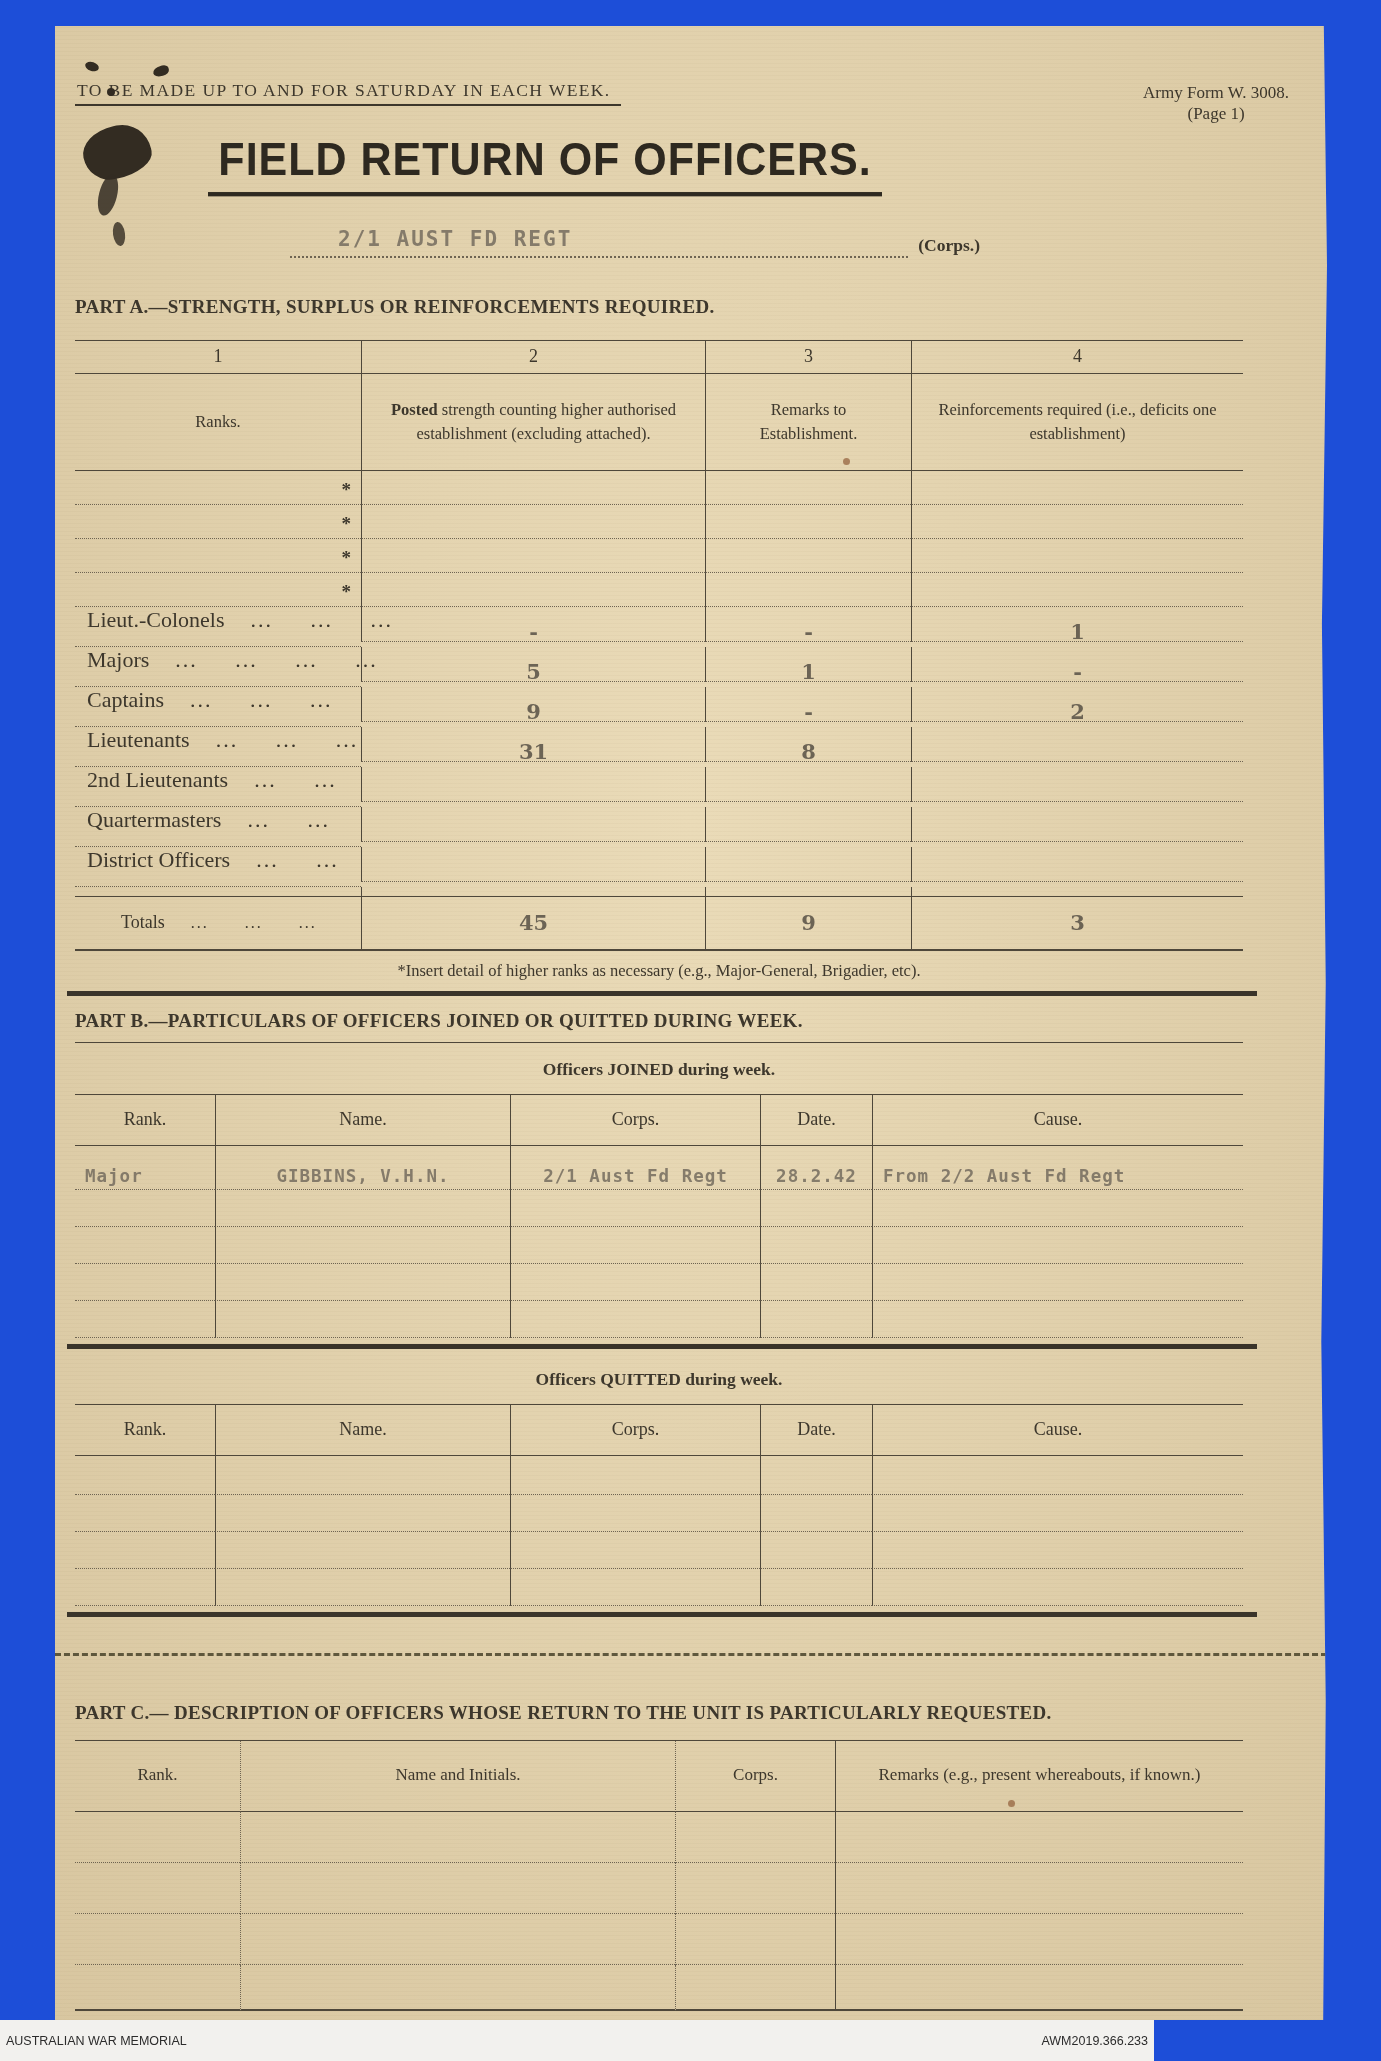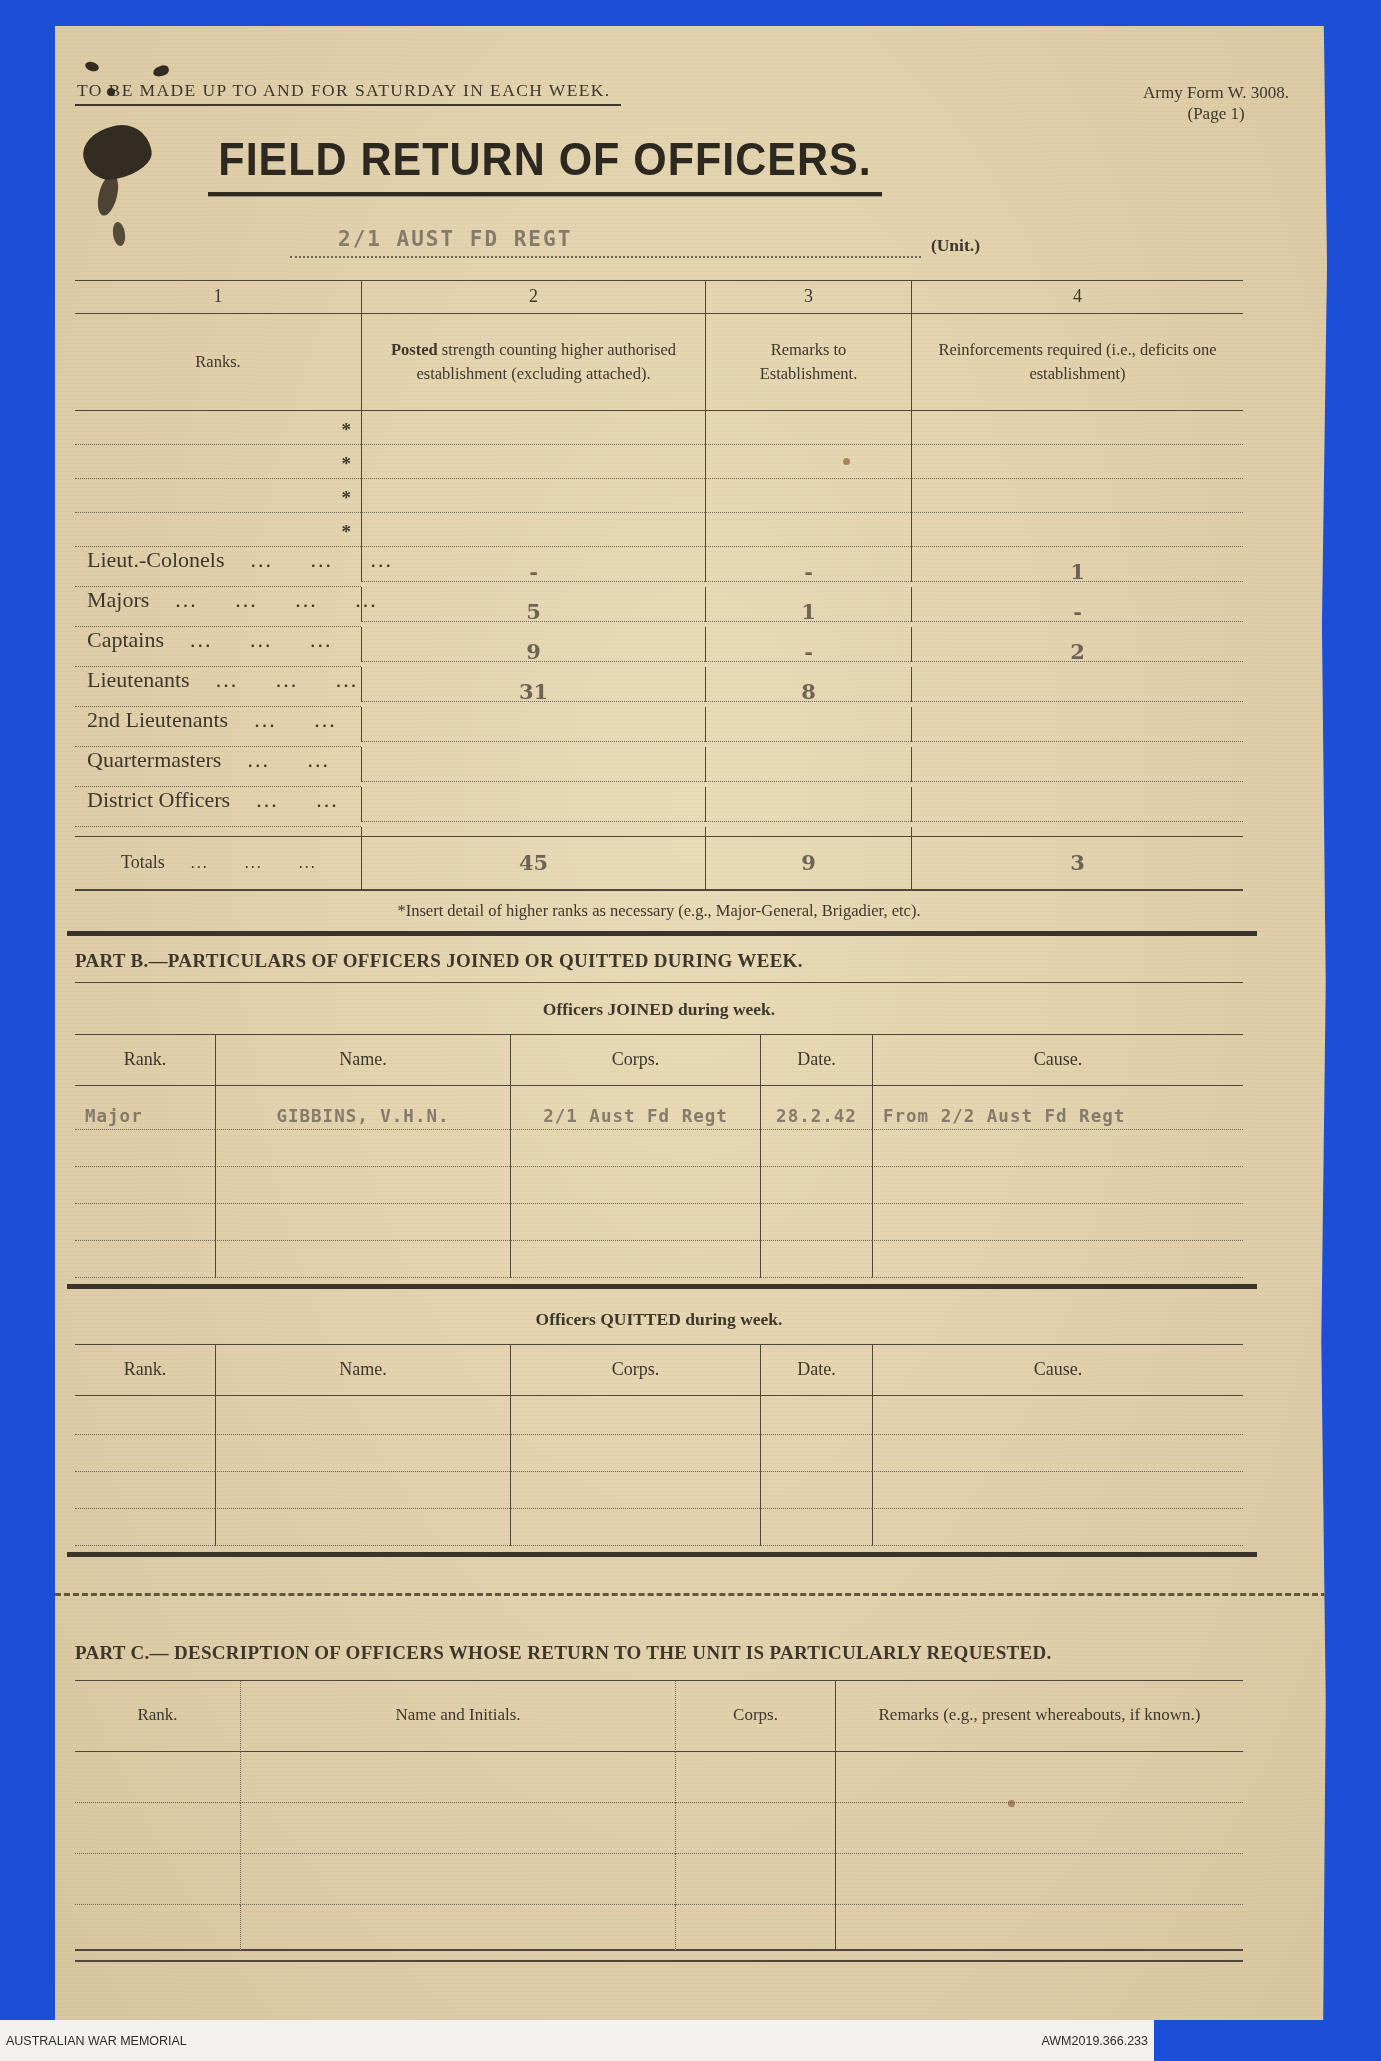--- a/index.html
+++ b/index.html
@@ -133,23 +133,24 @@
       </div>
 
       <div class="title-wrap">
         <span class="title">FIELD RETURN OF OFFICERS.</span>
       </div>
 
       <div class="unit-row">
         <div class="unit-line">
           <span class="stamp unit-stamp">2/1 AUST FD REGT</span>
         </div>
-        <span class="unit-label">(Unit.)</span>
-      </div>
-
+        <span class="unit-label">(Corps.)</span>
+      </div>
+
+      <div class="sec-head">PART A.—STRENGTH, SURPLUS OR REINFORCEMENTS REQUIRED.</div>
 
       <div class="tblA">
 
         <div class="c f num">1</div>
         <div class="c num">2</div>
         <div class="c num">3</div>
         <div class="c num">4</div>
 
         <div class="c f desc">Ranks.</div>
         <div class="c desc">

